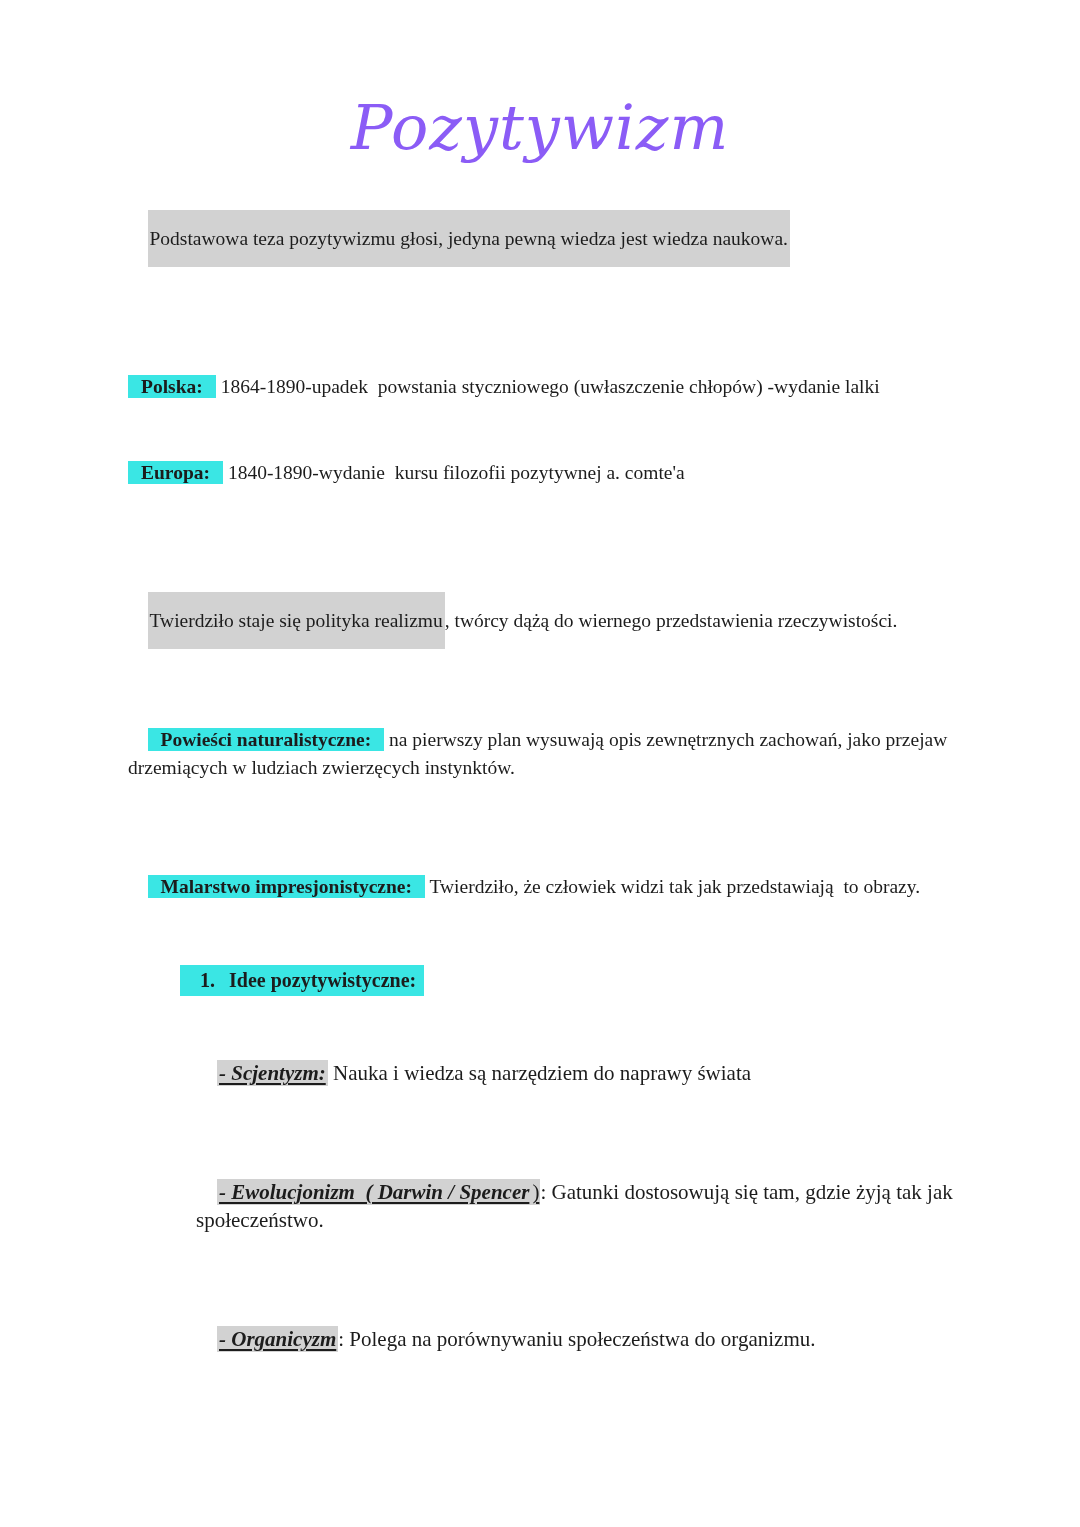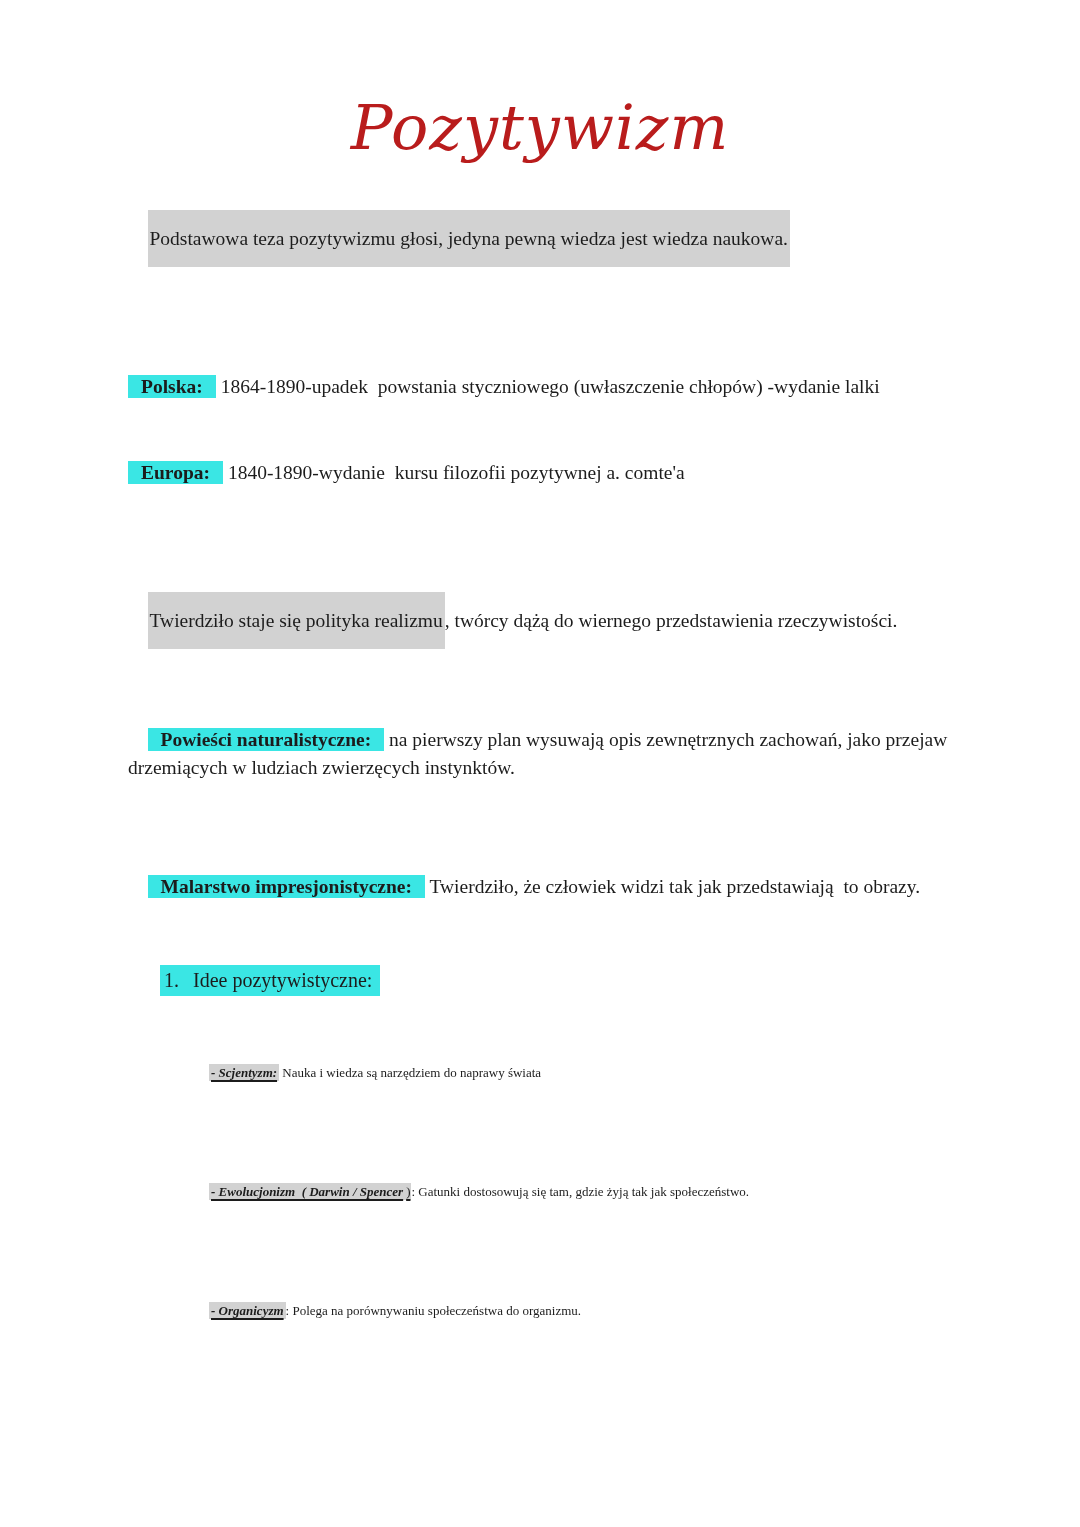--- a/index.html
+++ b/index.html
@@ -18,21 +18,21 @@
 
   .doc-title{
     margin:92px 0 0 0;
     text-align:center;
     font-family:"DejaVu Serif","Liberation Serif",serif;
     font-style:italic;
     font-weight:400;
     font-size:62px;
     line-height:1.15;
     letter-spacing:1px;
-    color:#b91c1c;
+    color:#8b5cf6;
   }
 
   .para{
     width:832px;
     margin:35px 0 0 128px;
     font-size:19.5px;
     line-height:28px;
     white-space:pre-wrap;
   }
   .para.first{margin-top:34px;}
@@ -42,29 +42,30 @@
   .hl-cyan{background:var(--hl-cyan);padding:1px 13px;}
   .bold{font-weight:bold;}
 
   .section-header{
     margin:36px 0 0 160px;
     font-size:20px;
     line-height:26px;
   }
   .section-header .hl-cyan{
     display:inline-block;
-    font-weight:normal;
-    padding:2px 8px 3px 4px;
+    font-weight:bold;
+    padding:2px 8px 3px 20px;
+    margin-left:20px;
   }
   .sec-num{margin-right:14px;}
 
   .item{
     width:762px;
     margin:35px 0 0 196px;
-    font-size:13px;
+    font-size:21px;
     line-height:28px;
     white-space:pre-wrap;
   }
   .term{
     background:var(--hl-gray);
     font-weight:bold;
     font-style:italic;
     text-decoration:underline;
     text-decoration-thickness:2px;
     text-underline-offset:3px;

